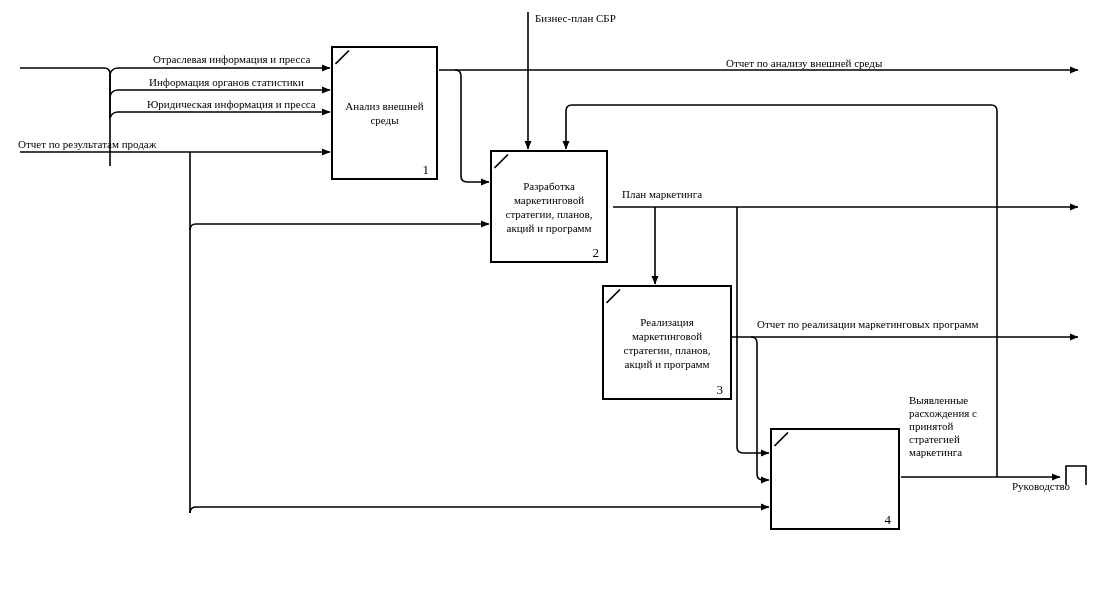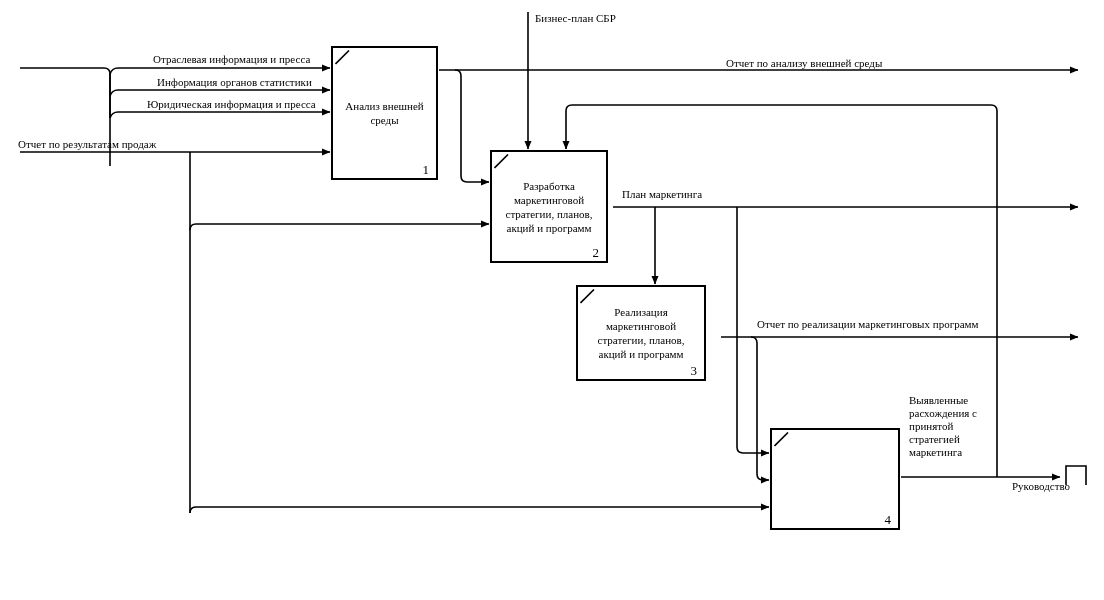--- a/index.html
+++ b/index.html
@@ -133,39 +133,39 @@
   </div>
 
   <div class="abox" style="left:490px; top:150px; width:118px; height:113px;">
     <svg class="corner-tick" viewBox="0 0 15 15">
         <path d="M0.5,14 L14,0.5" stroke="#000" stroke-width="1.6" fill="none"></path>
       </svg>
     <div class="atitle">Разработка маркетинговой стратегии, планов, акций и программ</div>
     <div class="anum">2</div>
   </div>
 
-  <div class="abox" style="left:576px; top:285px; width:130px; height:96px;">
+  <div class="abox" style="left:602px; top:285px; width:130px; height:115px;">
     <svg class="corner-tick" viewBox="0 0 15 15">
         <path d="M0.5,14 L14,0.5" stroke="#000" stroke-width="1.6" fill="none"></path>
       </svg>
     <div class="atitle">Реализация маркетинговой стратегии, планов, акций и программ</div>
     <div class="anum">3</div>
   </div>
 
   <div class="abox" style="left:770px; top:428px; width:130px; height:102px;">
     <svg class="corner-tick" viewBox="0 0 15 15">
         <path d="M0.5,14 L14,0.5" stroke="#000" stroke-width="1.6" fill="none"></path>
       </svg>
     <div class="anum">4</div>
   </div>
 
 
   <div class="lbl" style="left:153px; top:53px;">Отраслевая информация и пресса</div>
 
-  <div class="lbl" style="left:157px; top:76px;">Информация органов статистики</div>
+  <div class="lbl" style="left:149px; top:76px;">Информация органов статистики</div>
 
   <div class="lbl" style="left:147px; top:98px;">Юридическая информация и пресса</div>
 
   <div class="lbl" style="left:18px; top:138px;">Отчет по результатам продаж</div>
 
   <div class="lbl multi w2" style="left:535px; top:12px;">Бизнес-план СБР</div>
 
   <div class="lbl" style="left:726px; top:57px;">Отчет по анализу внешней среды</div>
 
   <div class="lbl" style="left:622px; top:188px;">План маркетинга</div>

